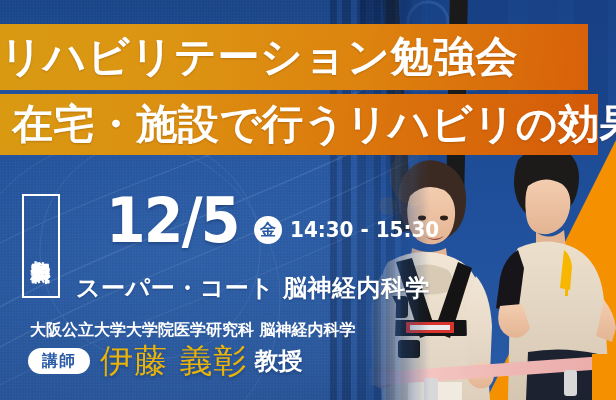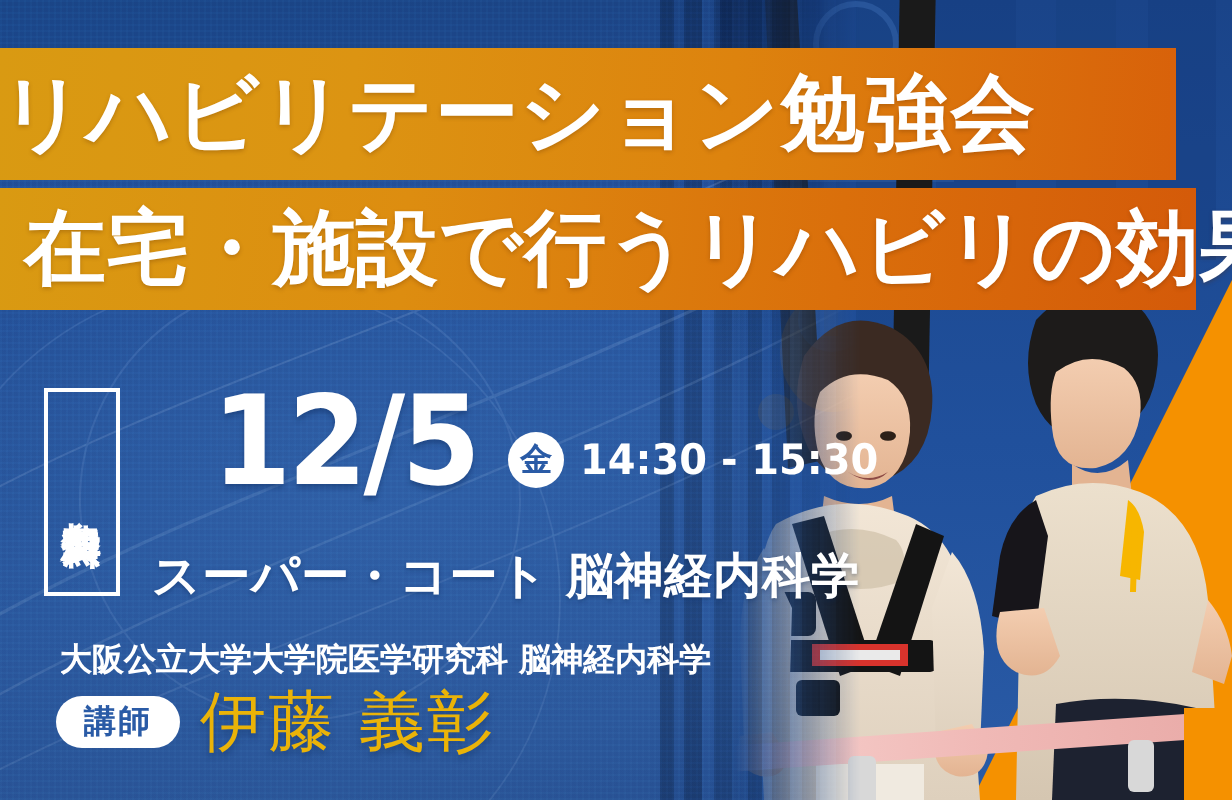--- a/index.html
+++ b/index.html
@@ -398,15 +398,16 @@
     <span class="time-text">14:30 - 15:30</span>
   </div>
 
   <div class="venue">スーパー・コート 脳神経内科学</div>
 
   <div class="affiliation">大阪公立大学大学院医学研究科 脳神経内科学</div>
 
   <div class="speaker-row">
     <span class="speaker-pill">講師</span>
     <span class="speaker-name">伊藤 義彰</span>
+    <span class="speaker-title">教授</span>
   </div>
 
 </div>
 
 </body></html>

